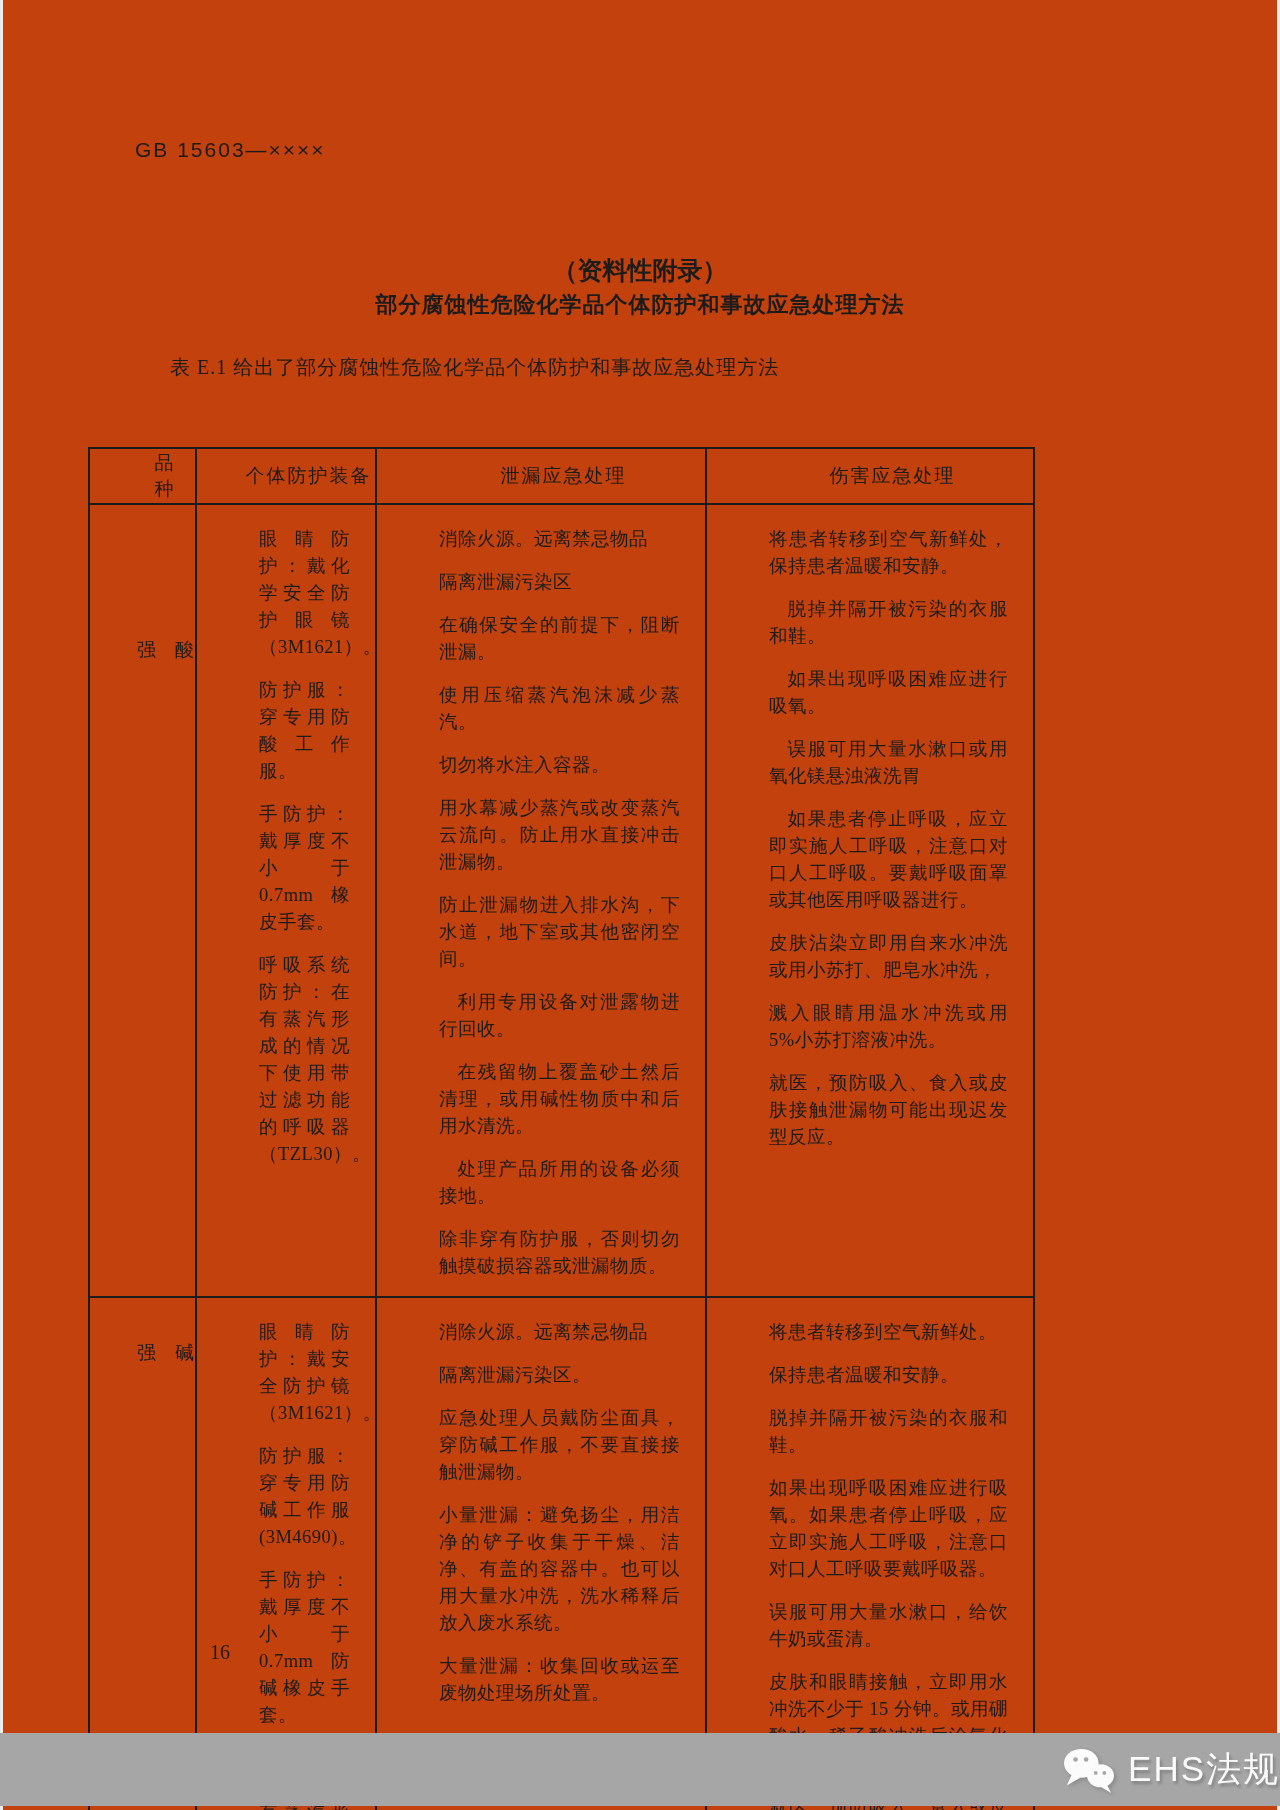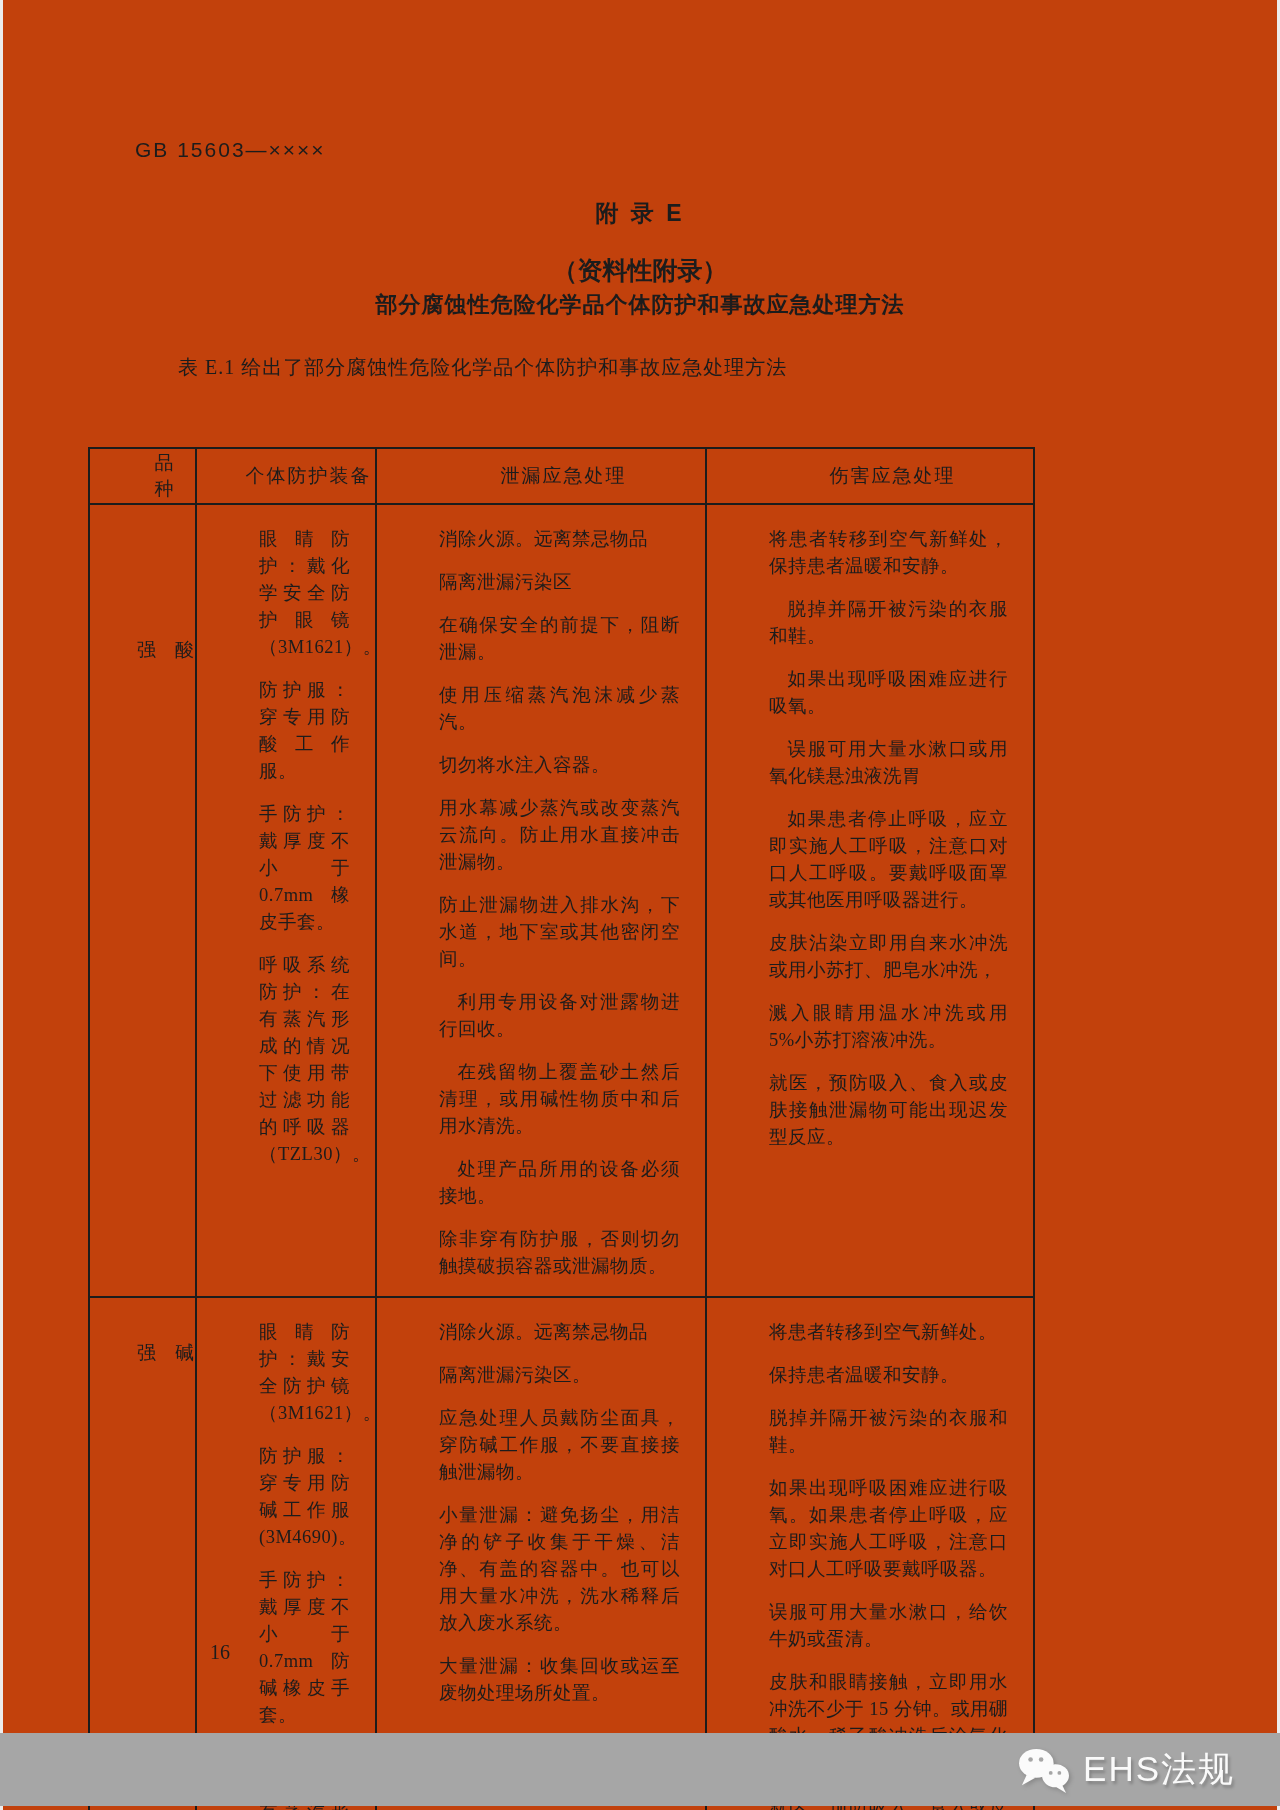--- a/index.html
+++ b/index.html
@@ -18,21 +18,21 @@
   }
   .t1{position:absolute;top:198px;left:0;width:100%;text-align:center;
       font-family:"Liberation Sans","DejaVu Sans",sans-serif;
       font-weight:bold;font-size:23px;letter-spacing:3px;}
   .t2{position:absolute;top:254px;left:0;width:100%;text-align:center;
       font-family:"Liberation Sans","DejaVu Sans",sans-serif;
       font-weight:bold;font-size:25px;}
   .t3{position:absolute;top:290px;left:0;width:100%;text-align:center;
       font-family:"Liberation Sans","DejaVu Sans",sans-serif;
       font-weight:bold;font-size:22px;letter-spacing:1px;}
-  .intro{position:absolute;top:334px;left:178px;font-size:20px;letter-spacing:1px;}
+  .intro{position:absolute;top:334px;left:170px;font-size:20px;letter-spacing:1px;}
   .caption{position:absolute;top:400px;left:0;width:100%;text-align:center;
       font-family:"Liberation Sans","DejaVu Sans",sans-serif;
       font-weight:bold;font-size:20px;letter-spacing:1px;}
 
   table.e1{
     position:absolute;top:447px;left:88px;width:945px;
     border-collapse:collapse;table-layout:fixed;
   }
   table.e1 th, table.e1 td{
     border:2px solid #1c1c1c;
@@ -52,38 +52,37 @@
     margin:16px;font-size:18.5px;line-height:27px;
     text-align:justify;letter-spacing:0.5px;
   }
   td.cell p.ind{text-indent:1em;}
 
   .page-number{position:absolute;top:1641px;left:210px;font-size:20px;}
 
   .footer-band{
     position:absolute;left:0;top:1733px;width:1280px;height:73px;
     background:#a6a6a6;display:flex;align-items:center;justify-content:flex-end;
-    padding-right:45px;box-sizing:border-box;text-align:right;
+    box-sizing:border-box;text-align:right;
   }
   .wm{display:flex;align-items:center;gap:10px;}
   .wm-icon{display:inline-flex;filter:drop-shadow(2px 2px 2px rgba(0,0,0,0.18));}
   .wm-text{
     font-family:"Liberation Sans","DejaVu Sans",sans-serif;
     font-size:35px;color:#fafafa;letter-spacing:2px;
     text-shadow:2px 3px 3px rgba(0,0,0,0.22);
   }
 </style>
 </head>
 <body>
 
 <div class="page">
 
   <div class="doc-code">GB 15603—××××</div>
 
-  <div class="t1">附 录 E</div>
   <div class="t2">（资料性附录）</div>
   <div class="t3">部分腐蚀性危险化学品个体防护和事故应急处理方法</div>
   <p class="intro">表 E.1 给出了部分腐蚀性危险化学品个体防护和事故应急处理方法</p>
 
 
   <table class="e1">
     <colgroup>
       <col style="width:107px">
         <col style="width:180px">
         <col style="width:330px">

